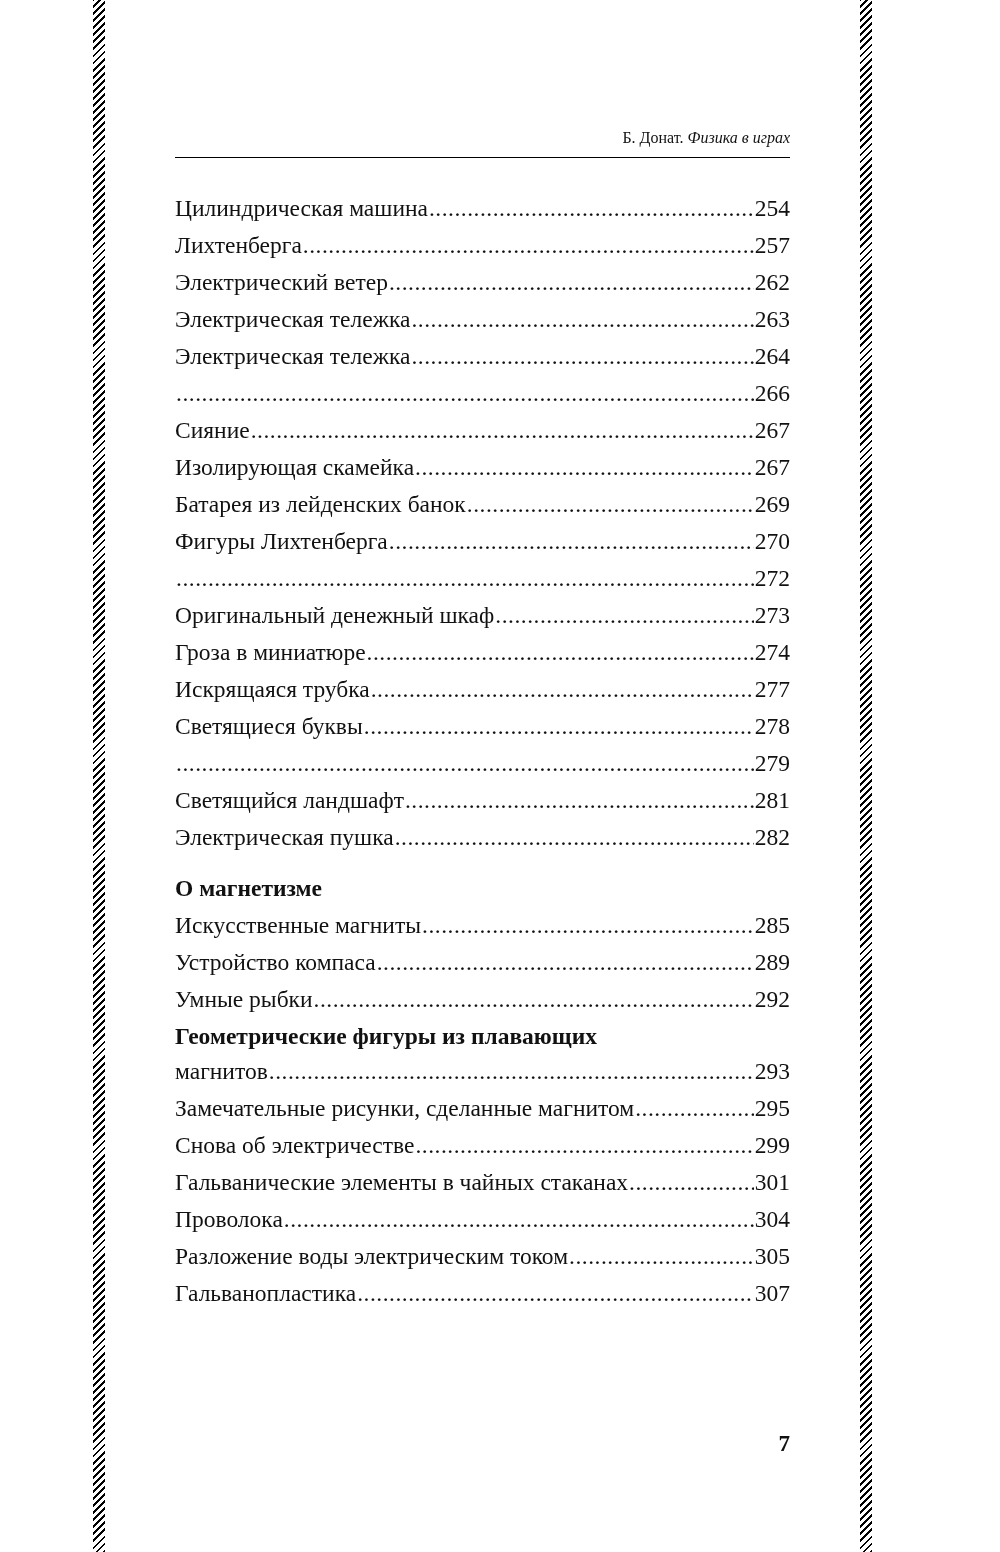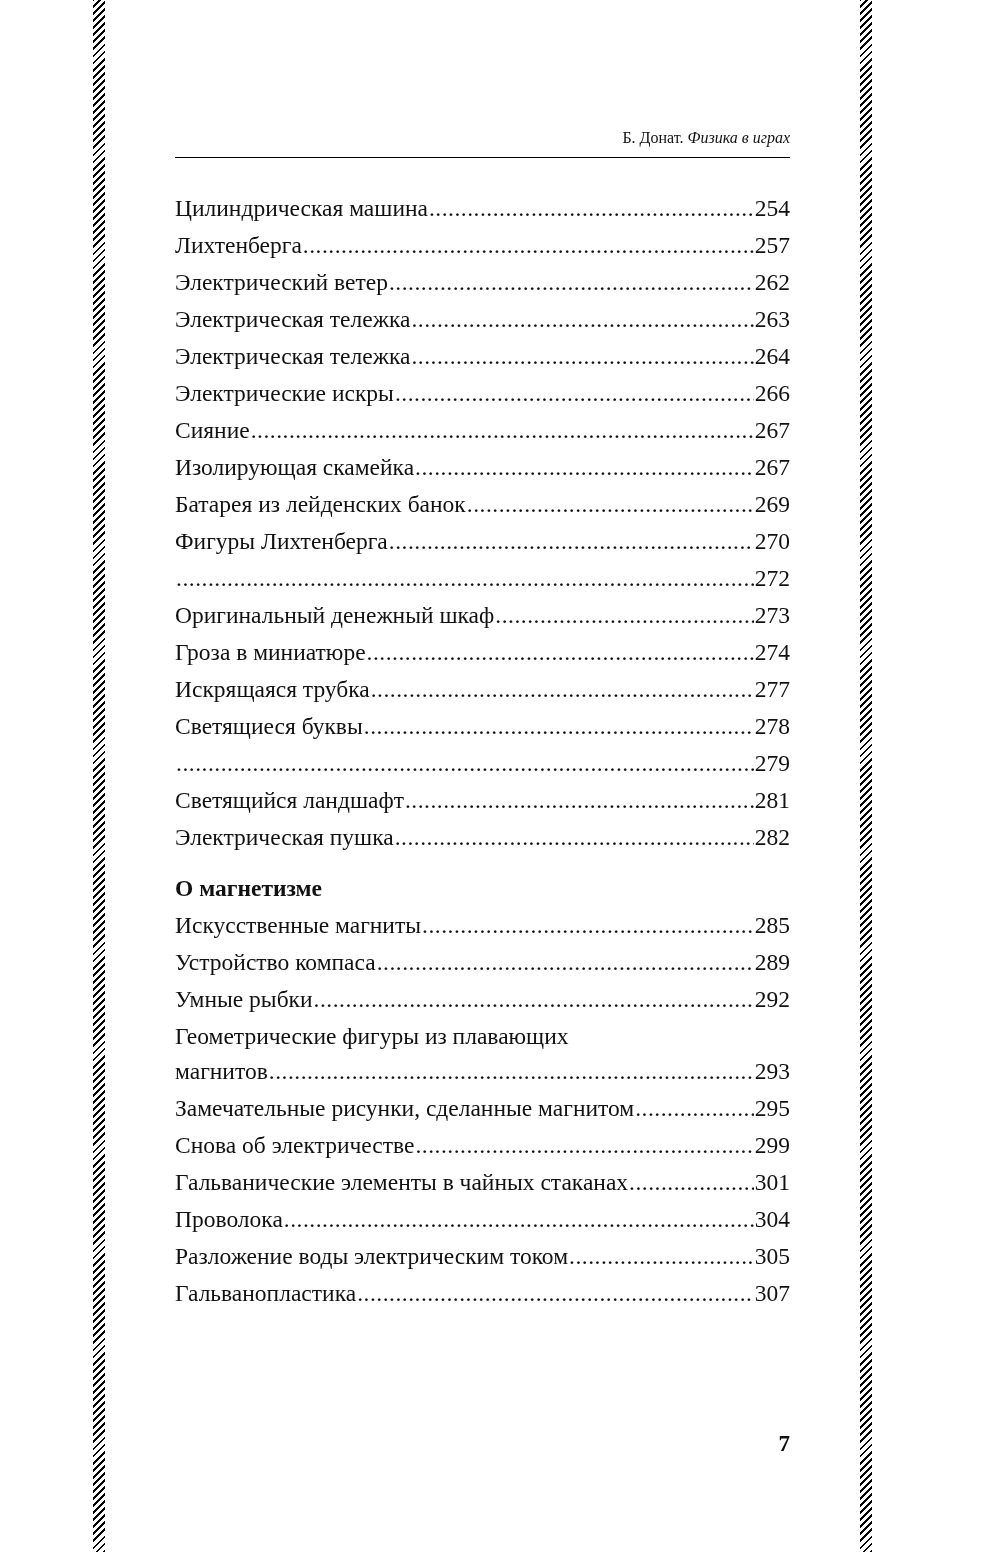--- a/index.html
+++ b/index.html
@@ -77,20 +77,21 @@
       margin: 0 1px;
     }
     .toc-row .leader::before {
       content: "....................................................................................................................................................................................................";
     }
     .toc-row .page {
       flex: 0 0 auto;
     }
     .toc-row.wrap-first {
       height: 35px;
+      font-weight: bold;
     }
     .section-heading {
       font-weight: bold;
       height: 37px;
       margin-top: 14px;
     }
 
     .folio {
       position: absolute;
       left: 175px;
@@ -135,21 +136,20 @@
         <span class="title">Электрическая тележка</span>
         <span class="leader"></span>
         <span class="page">263</span>
       </div>
     <div class="toc-row">
         <span class="title">Электрическая тележка</span>
         <span class="leader"></span>
         <span class="page">264</span>
       </div>
     <div class="toc-row">
-        <span class="title">Электрические искры</span>
         <span class="leader"></span>
         <span class="page">266</span>
       </div>
     <div class="toc-row">
         <span class="title">Сияние</span>
         <span class="leader"></span>
         <span class="page">267</span>
       </div>
     <div class="toc-row">
         <span class="title">Изолирующая скамейка</span>

